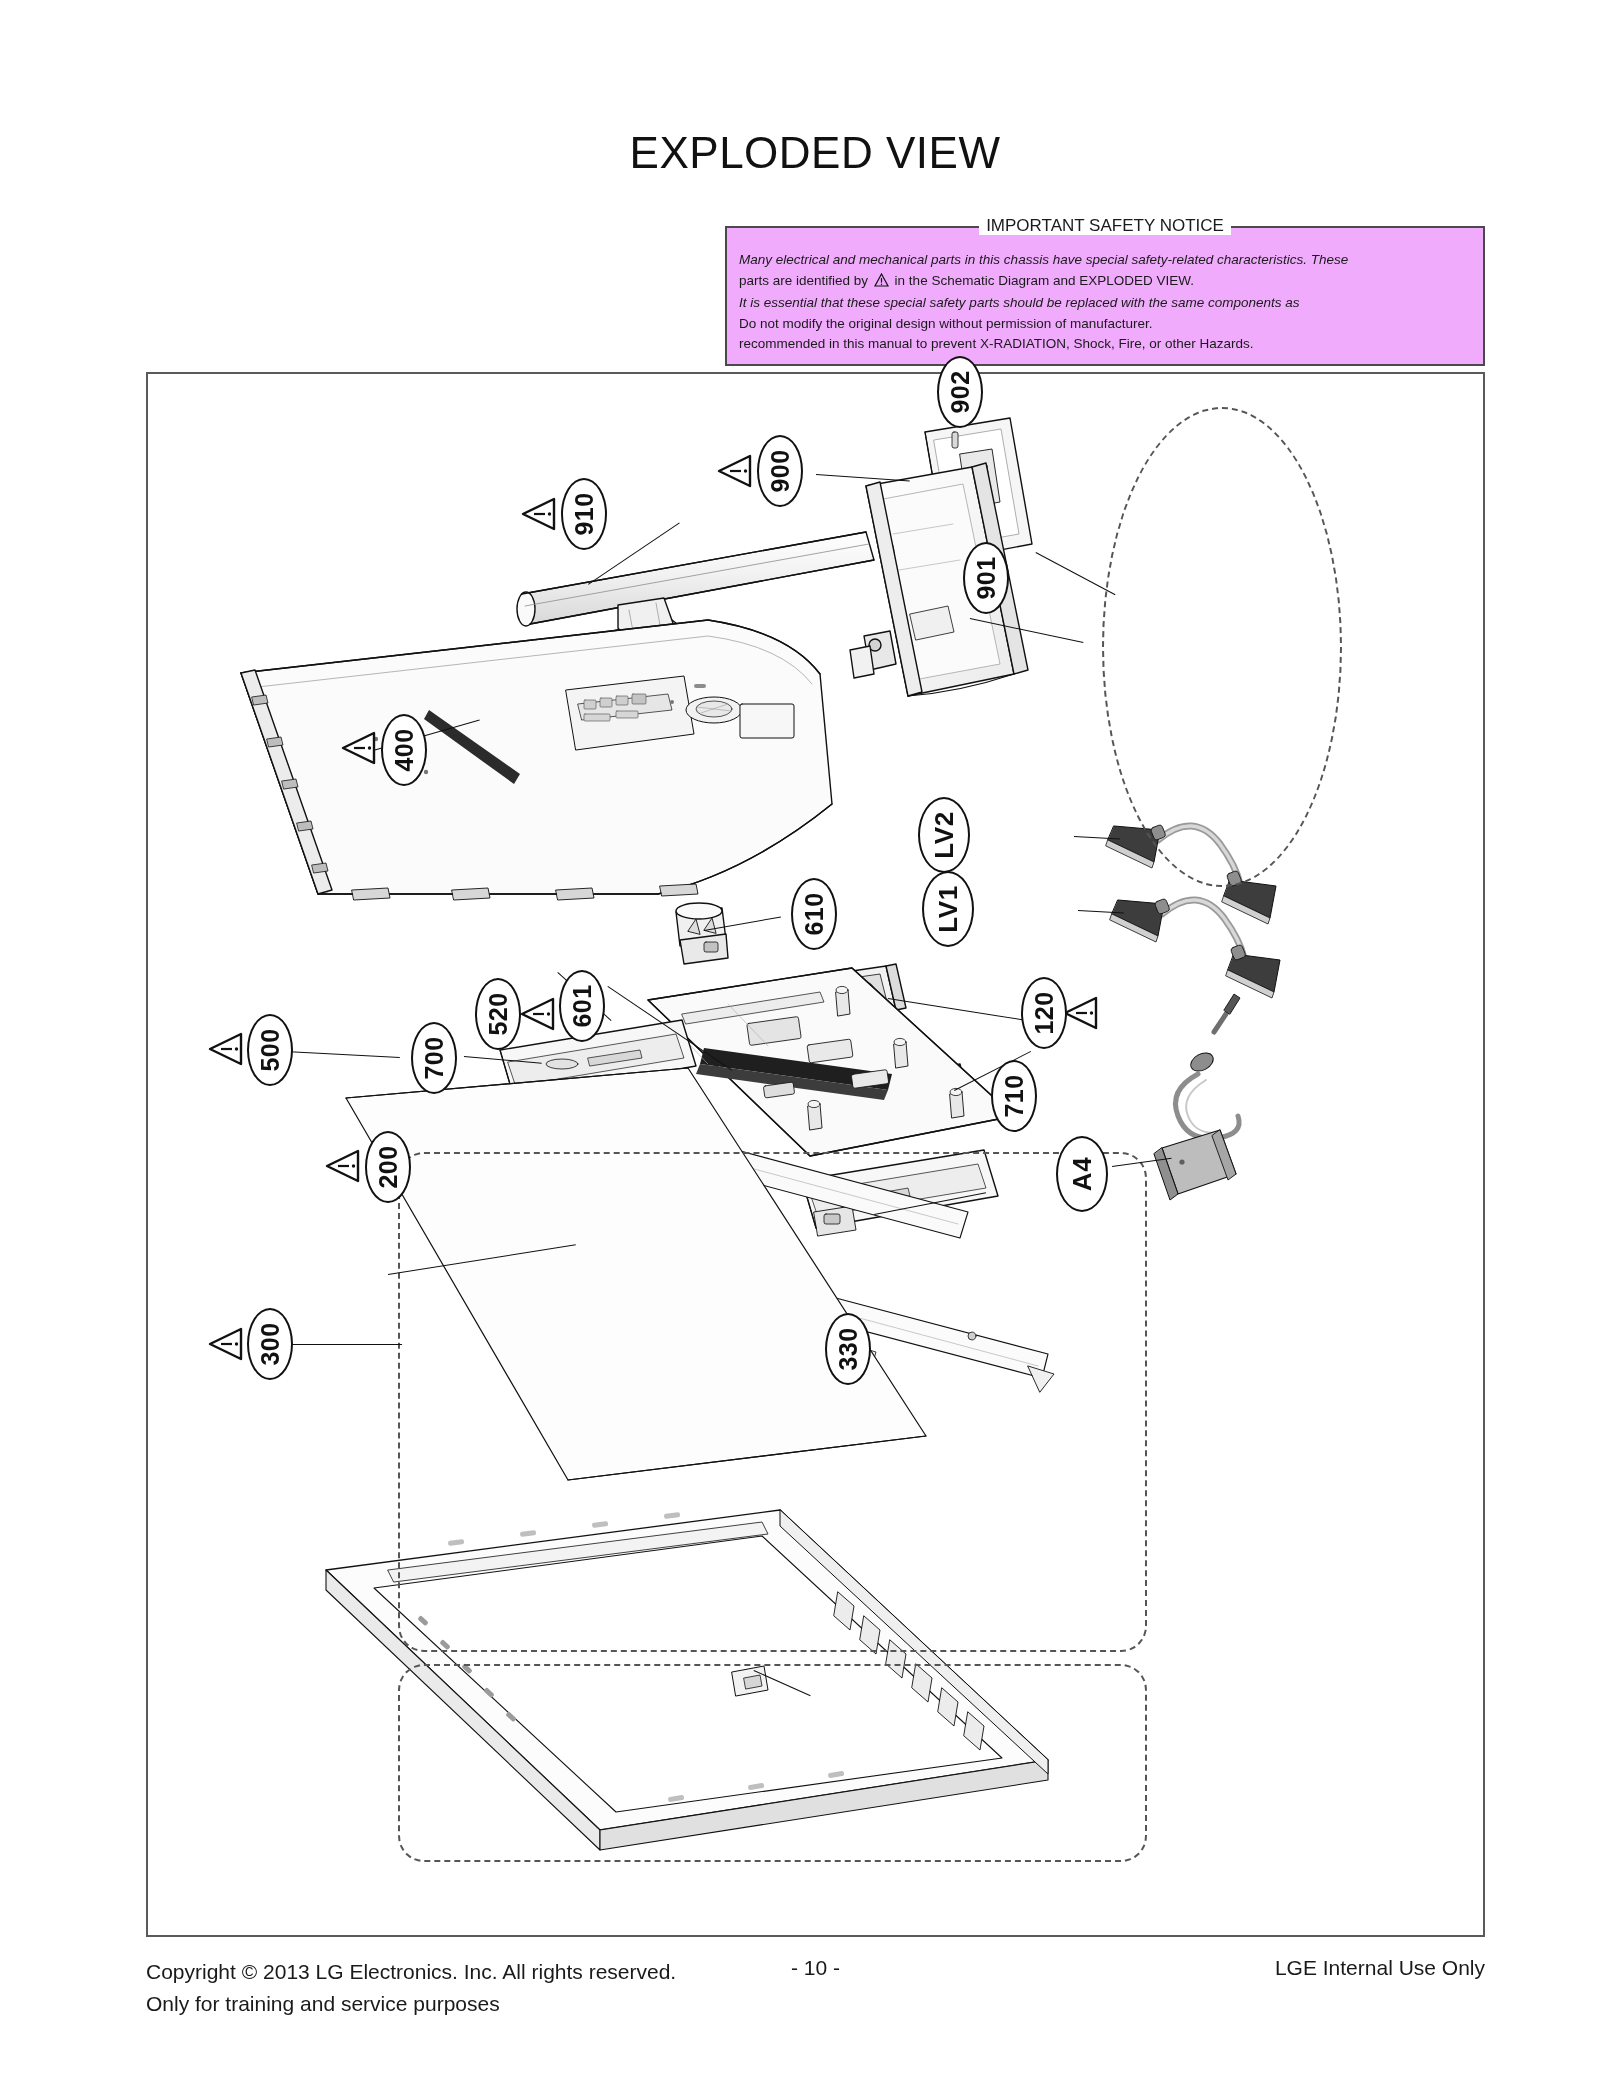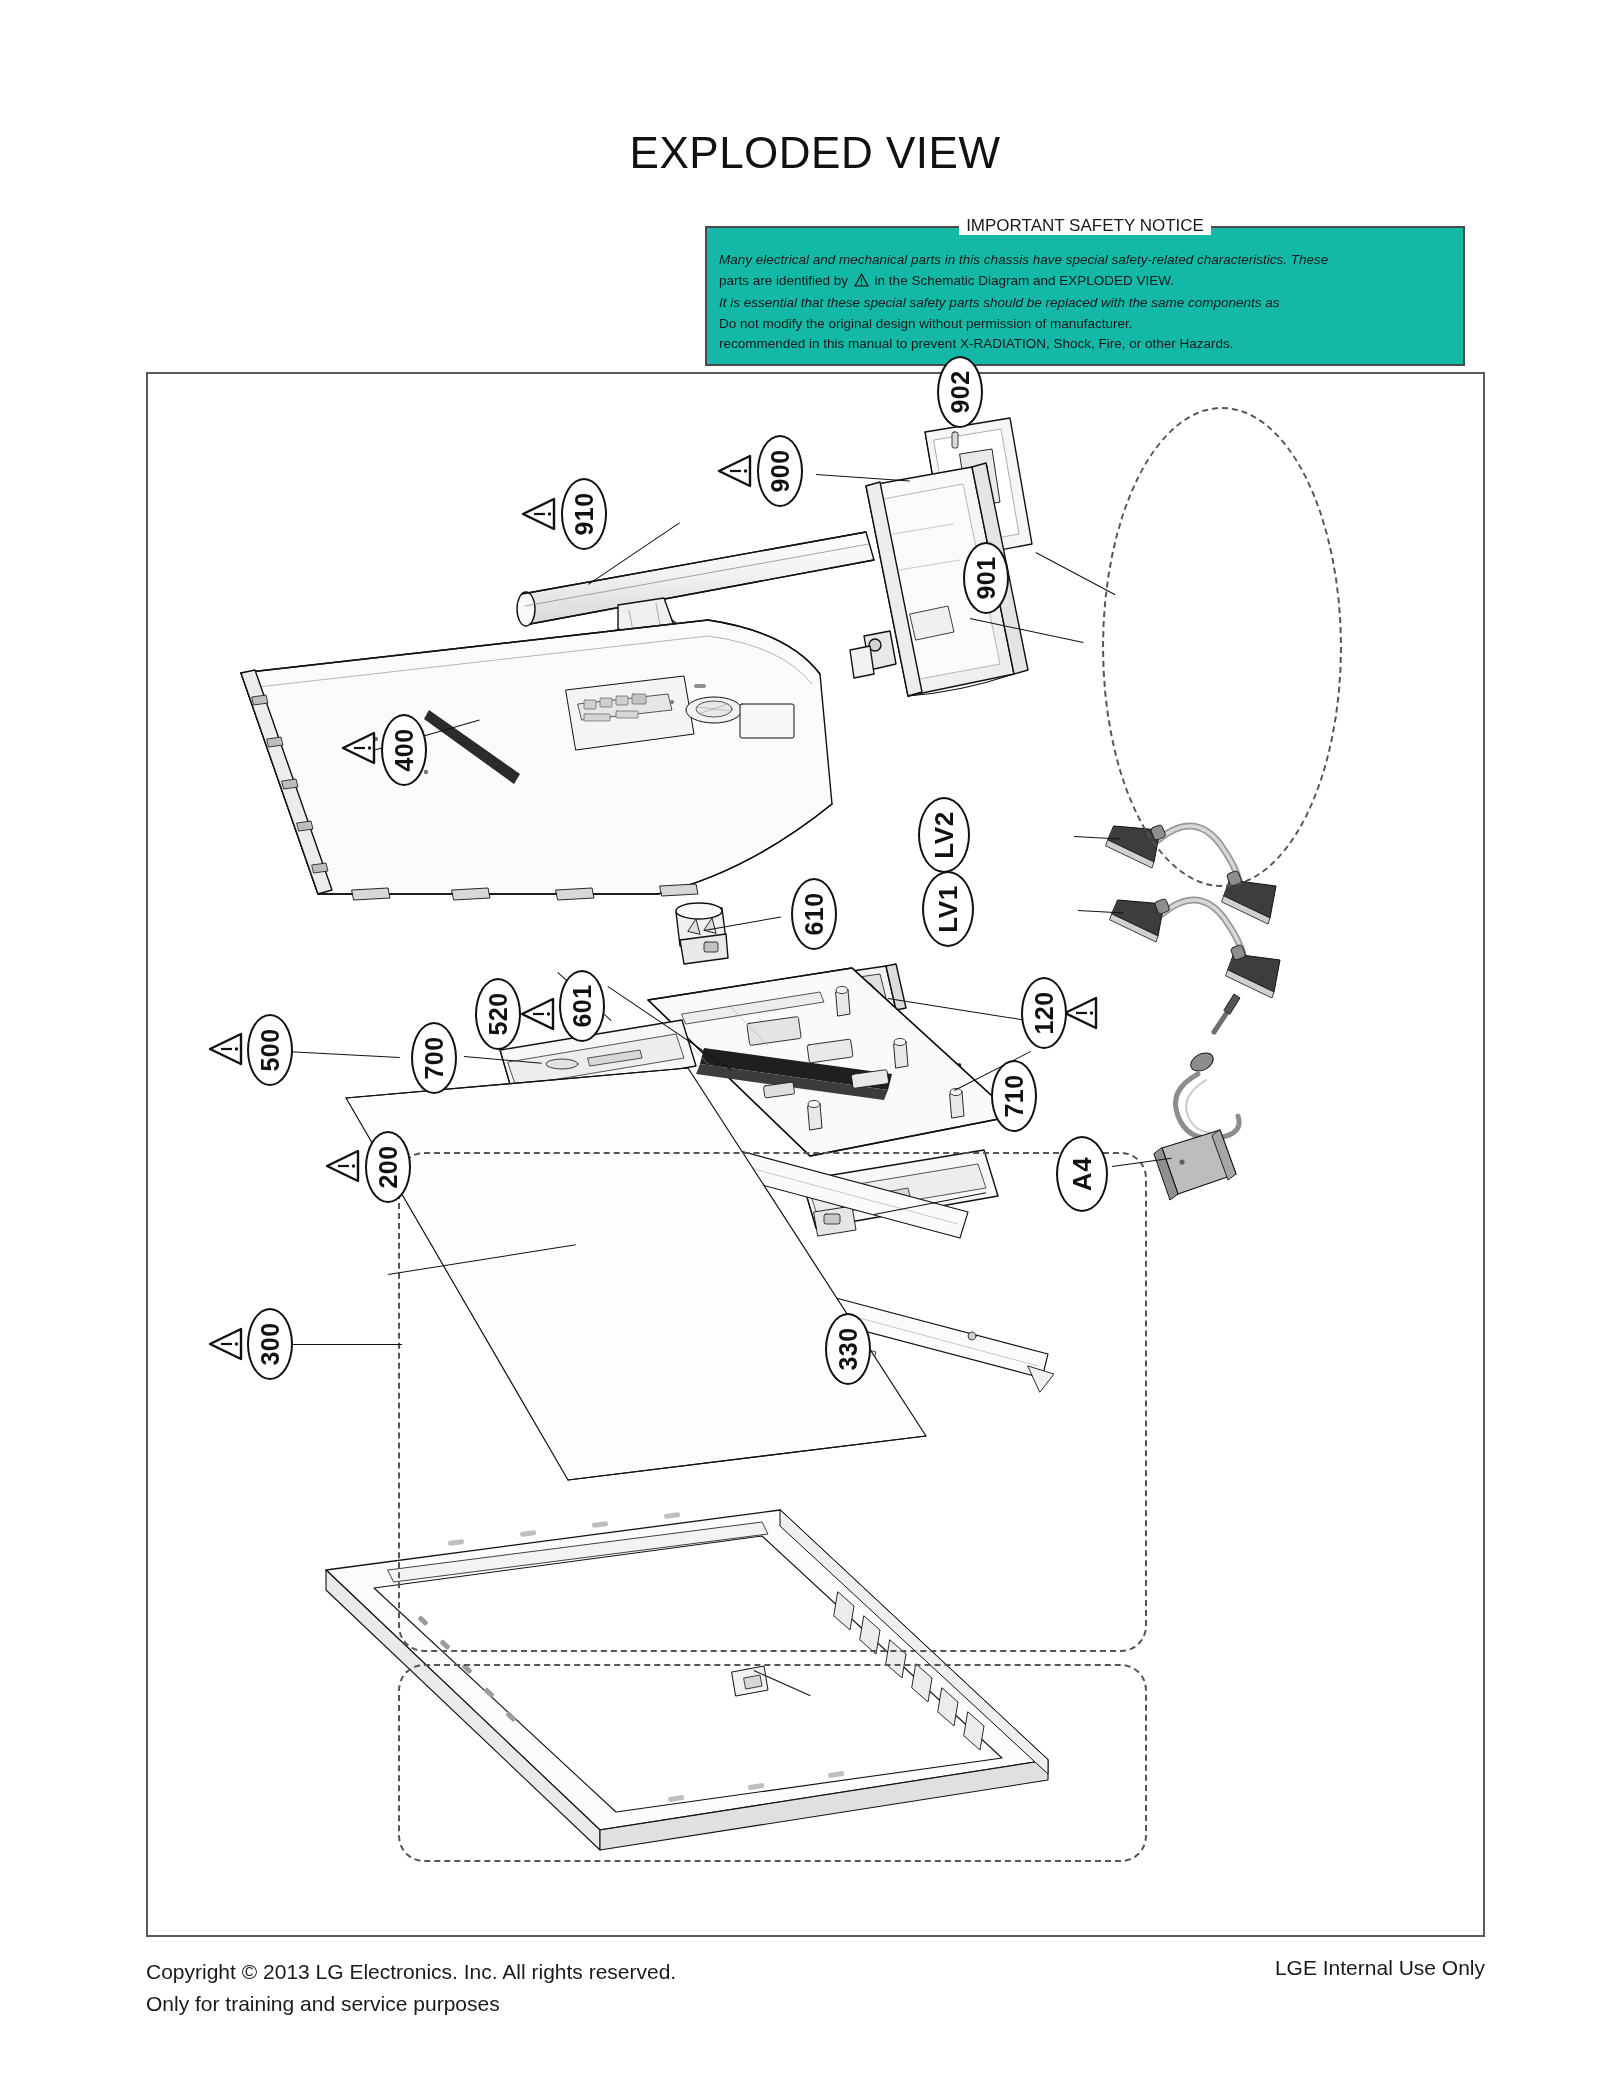--- a/index.html
+++ b/index.html
@@ -32,27 +32,27 @@
     text-align: center;
     font-size: 44px;
     letter-spacing: 0.5px;
     font-weight: 400;
     color: #111;
   }
 
   
   .safety-box {
     position: absolute;
-    left: 690px;
+    left: 710px;
     top: 226px;
     width: 760px;
     height: 140px;
     border: 2px solid #4a4a4a;
     box-sizing: border-box;
-    background: #14b8a6;
+    background: #f0abfc;
   }
   .safety-legend {
     position: absolute;
     top: -12px;
     left: 0; right: 0;
     text-align: center;
     font-size: 17px;
     color: #1a1a1a;
     pointer-events: none;
   }
@@ -705,16 +705,17 @@
       </div>
 
     </div>
   </div>
 
   <div class="footer">
     <div class="footer-left">
       <div>Copyright © 2013  LG Electronics. Inc. All rights reserved.</div>
       <div>Only for training and service purposes</div>
     </div>
+    <div class="footer-center">- 10 -</div>
     <div class="footer-right">LGE Internal Use Only</div>
   </div>
 
 </div>
 
 </body></html>

